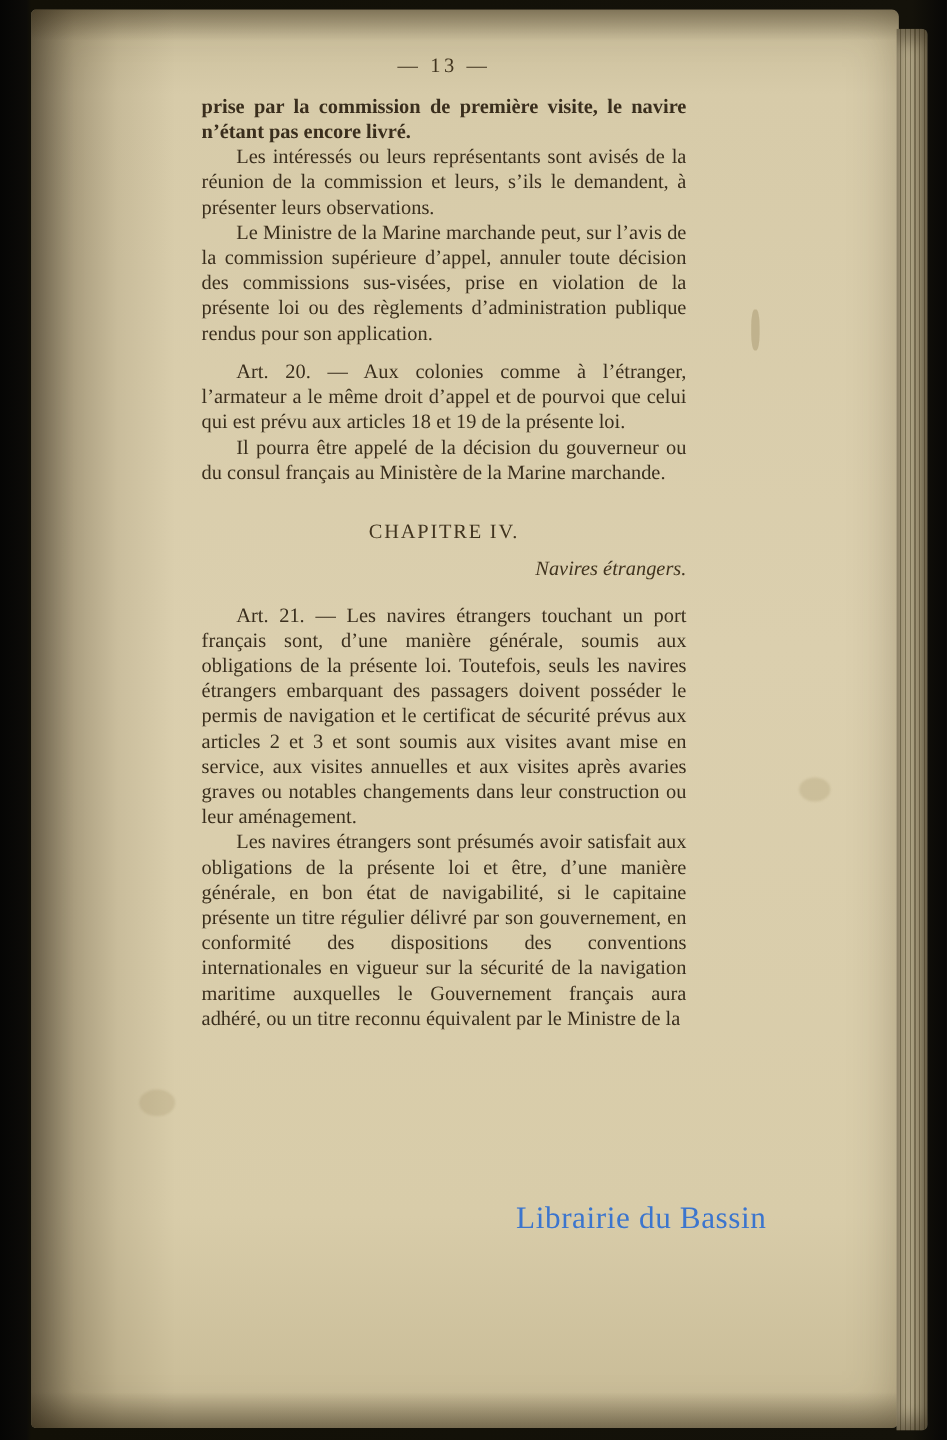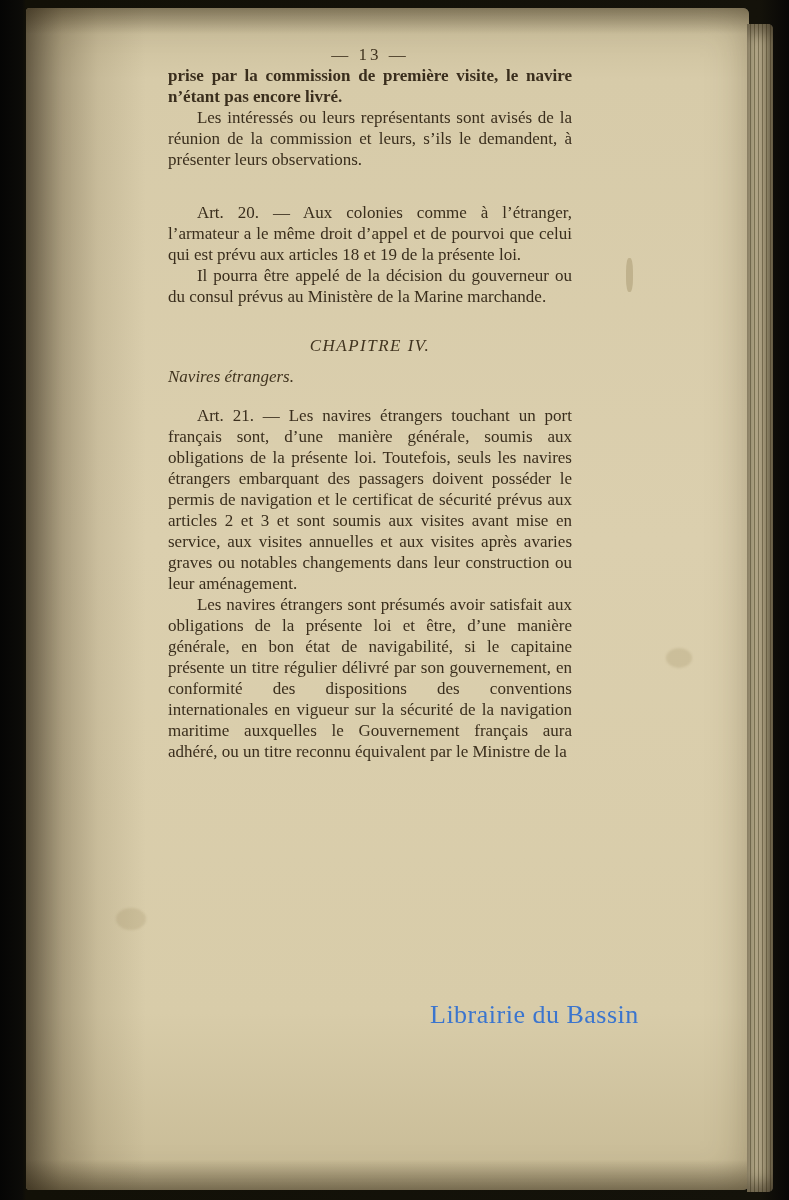--- a/index.html
+++ b/index.html
@@ -69,40 +69,40 @@
     top: 36px;
     width: 404px;
     color: #3a2e1d;
     font-size: 17px;
     line-height: 21px;
     text-align: justify;
   }
   .pagenum {
     text-align: center;
     letter-spacing: 3px;
+    margin-bottom: 13px;
     color: #41341f;
   }
   .para {
     margin: 0;
     text-indent: 1.7em;
     hyphens: none;
   }
   .para.noindent { text-indent: 0; font-weight: bold; }
-  .para.space-before { margin-top: 32px; }
+  .para.space-before { margin-top: 11px; }
   .chapter {
     margin: 28px 0 10px 0;
     font-size: 17px;
     font-weight: normal;
     text-align: center;
     letter-spacing: 1.5px;
     color: #41341f;
-    font-style: italic;
   }
   .subtitle {
-    text-align: left;
+    text-align: right;
     font-style: italic;
     margin-bottom: 18px;
     color: #41341f;
   }
   
   .watermark {
     position: absolute;
     left: 430px;
     top: 1000px;
     z-index: 5;
@@ -131,22 +131,23 @@
 
     <div class="spot s1"></div>
     <div class="spot s2"></div>
     <div class="spot s3"></div>
 
     <div class="content">
       <div class="pagenum">— 13 —</div>
 
       <p class="para noindent">prise par la commission de première visite, le navire n’étant pas encore livré.</p>
       <p class="para">Les intéressés ou leurs représentants sont avisés de la réunion de la commission et leurs, s’ils le demandent, à présenter leurs observations.</p>
+      <p class="para">Le Ministre de la Marine marchande peut, sur l’avis de la commission supérieure d’appel, annuler toute décision des commissions sus-visées, prise en violation de la présente loi ou des règlements d’administration publique rendus pour son application.</p>
       <p class="para space-before">Art. 20. — Aux colonies comme à l’étranger, l’armateur a le même droit d’appel et de pourvoi que celui qui est prévu aux articles 18 et 19 de la présente loi.</p>
-      <p class="para">Il pourra être appelé de la décision du gouverneur ou du consul prévus au Ministère de la Marine marchande.</p>
+      <p class="para">Il pourra être appelé de la décision du gouverneur ou du consul français au Ministère de la Marine marchande.</p>
 
       <h2 class="chapter">CHAPITRE IV.</h2>
       <div class="subtitle">Navires étrangers.</div>
 
       <p class="para">Art. 21. — Les navires étrangers touchant un port français sont, d’une manière générale, soumis aux obligations de la présente loi. Toutefois, seuls les navires étrangers embarquant des passagers doivent posséder le permis de navigation et le certificat de sécurité prévus aux articles 2 et 3 et sont soumis aux visites avant mise en service, aux visites annuelles et aux visites après avaries graves ou notables changements dans leur construction ou leur aménagement.</p>
       <p class="para">Les navires étrangers sont présumés avoir satisfait aux obligations de la présente loi et être, d’une manière générale, en bon état de navigabilité, si le capitaine présente un titre régulier délivré par son gouvernement, en conformité des dispositions des conventions internationales en vigueur sur la sécurité de la navigation maritime auxquelles le Gouvernement français aura adhéré, ou un titre reconnu équivalent par le Ministre de la</p>
     </div>
   </div>
 
   <div class="edges"></div>

